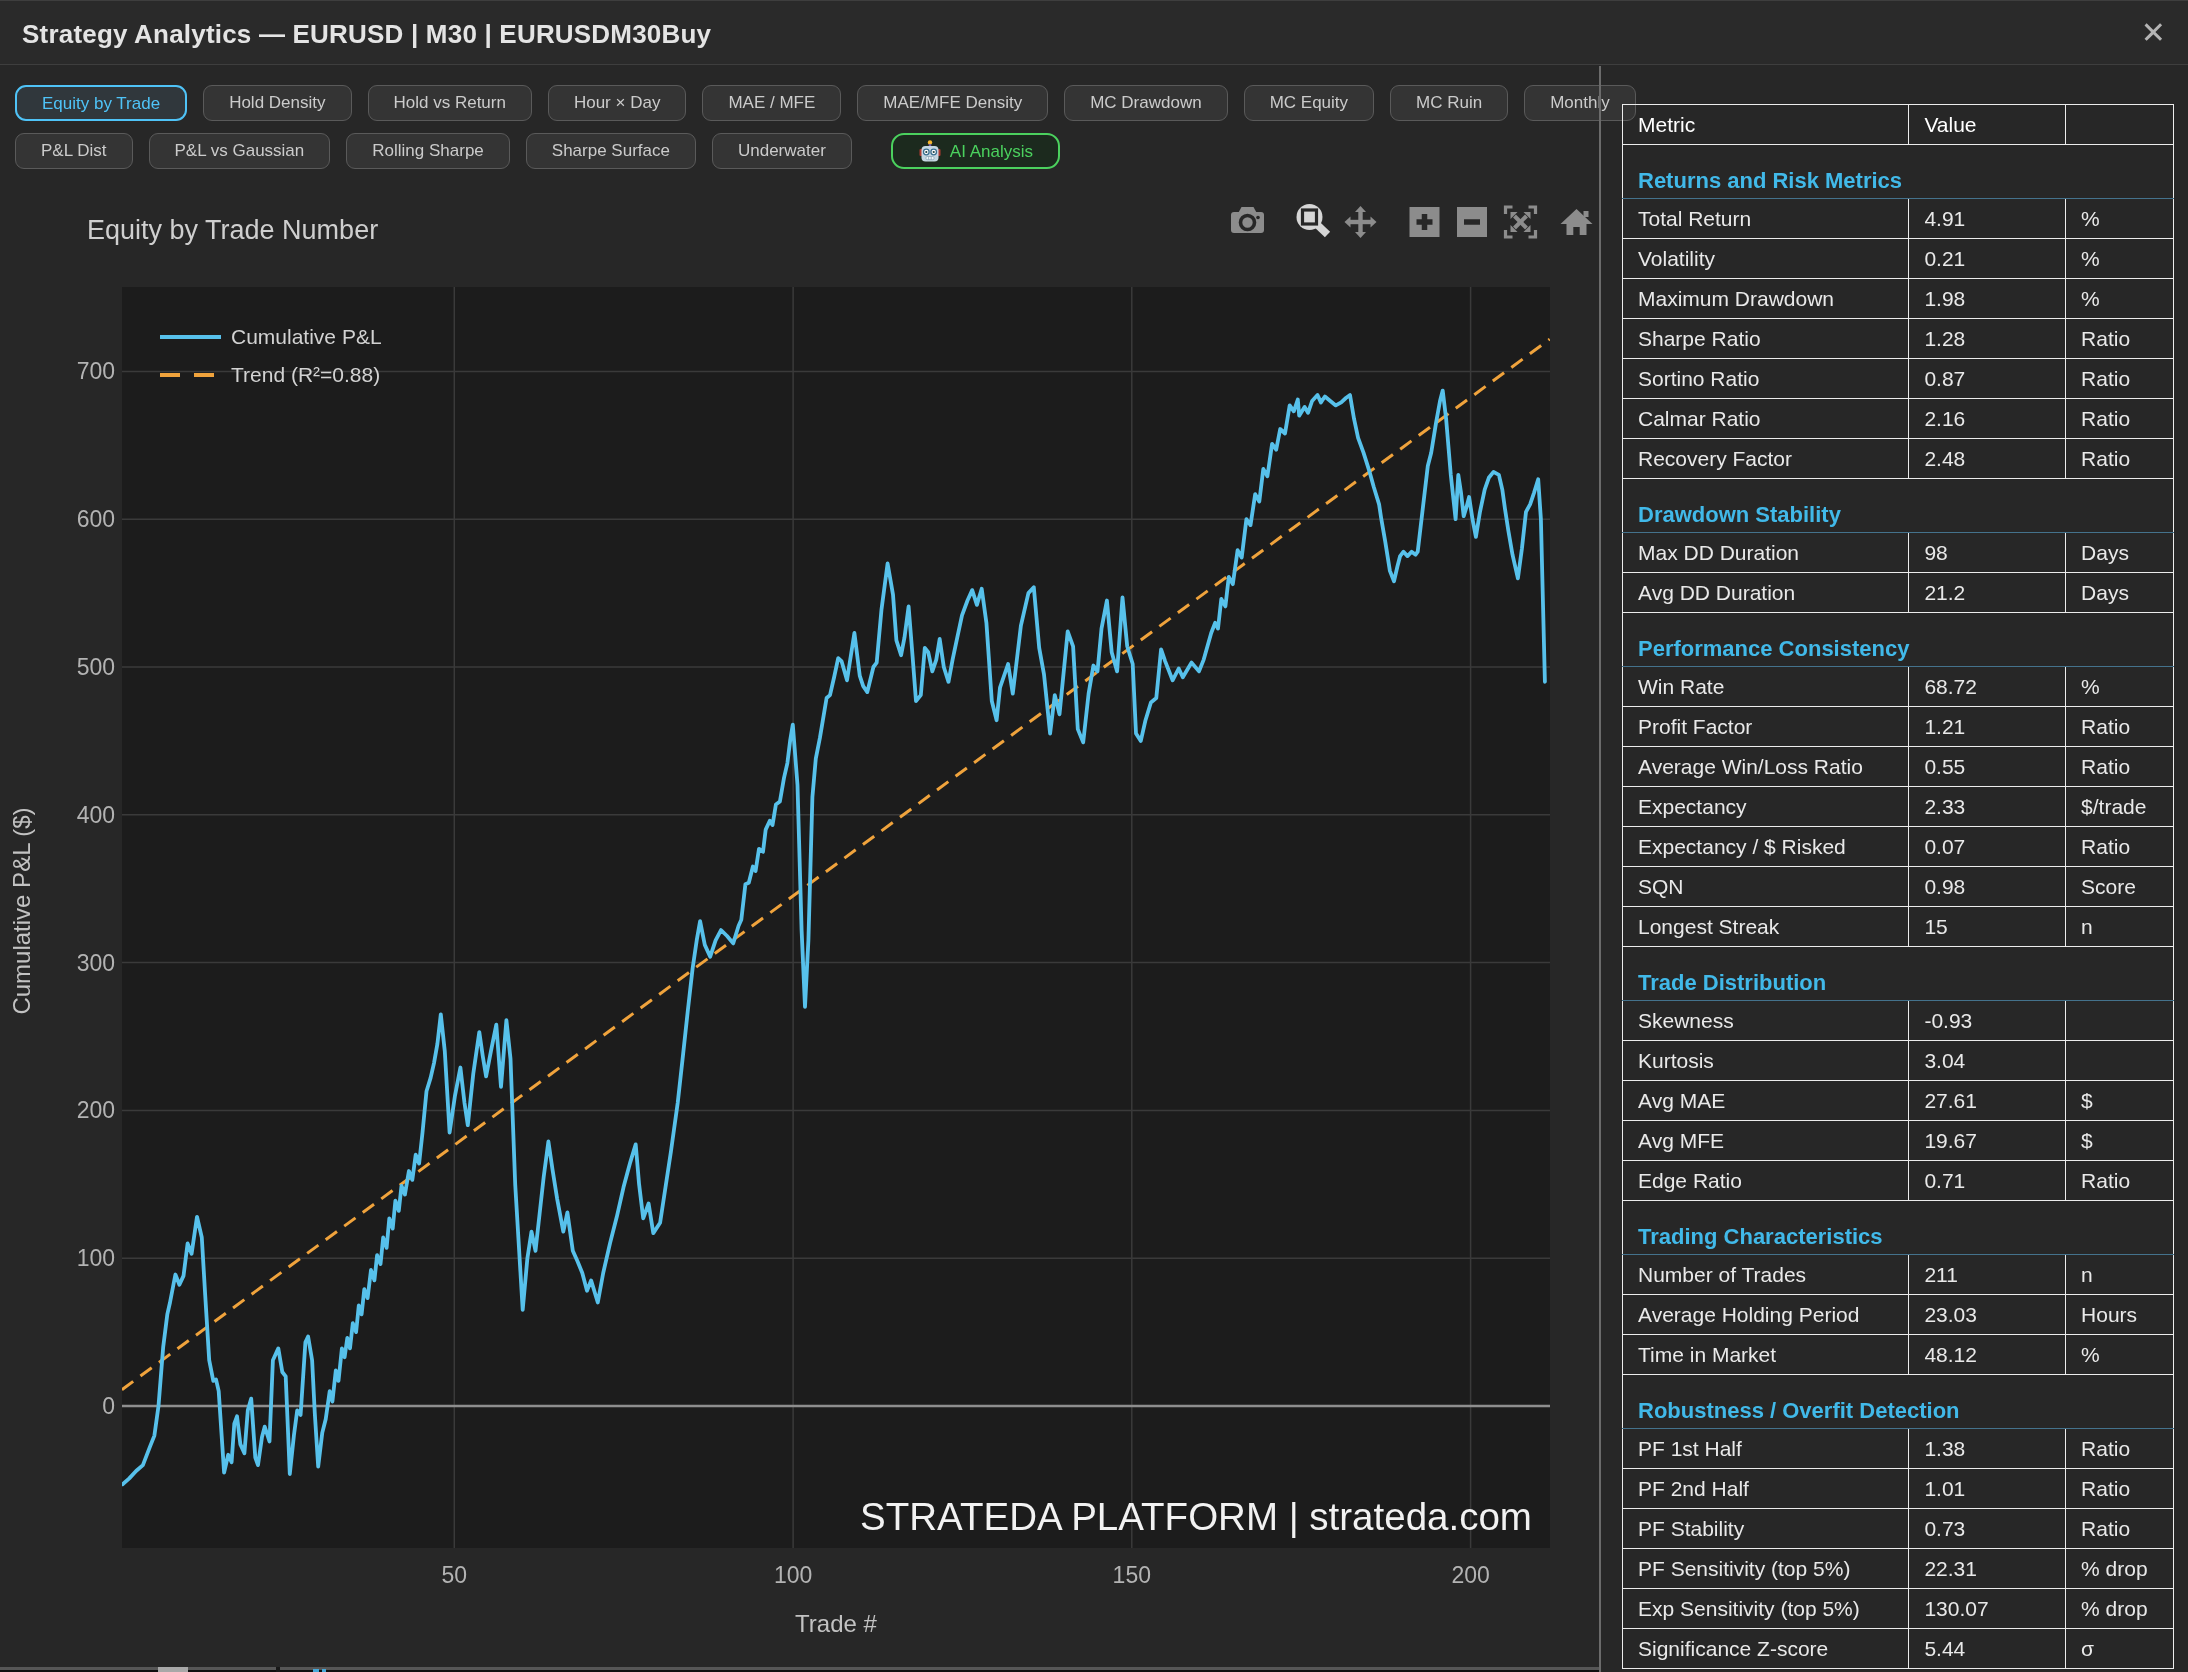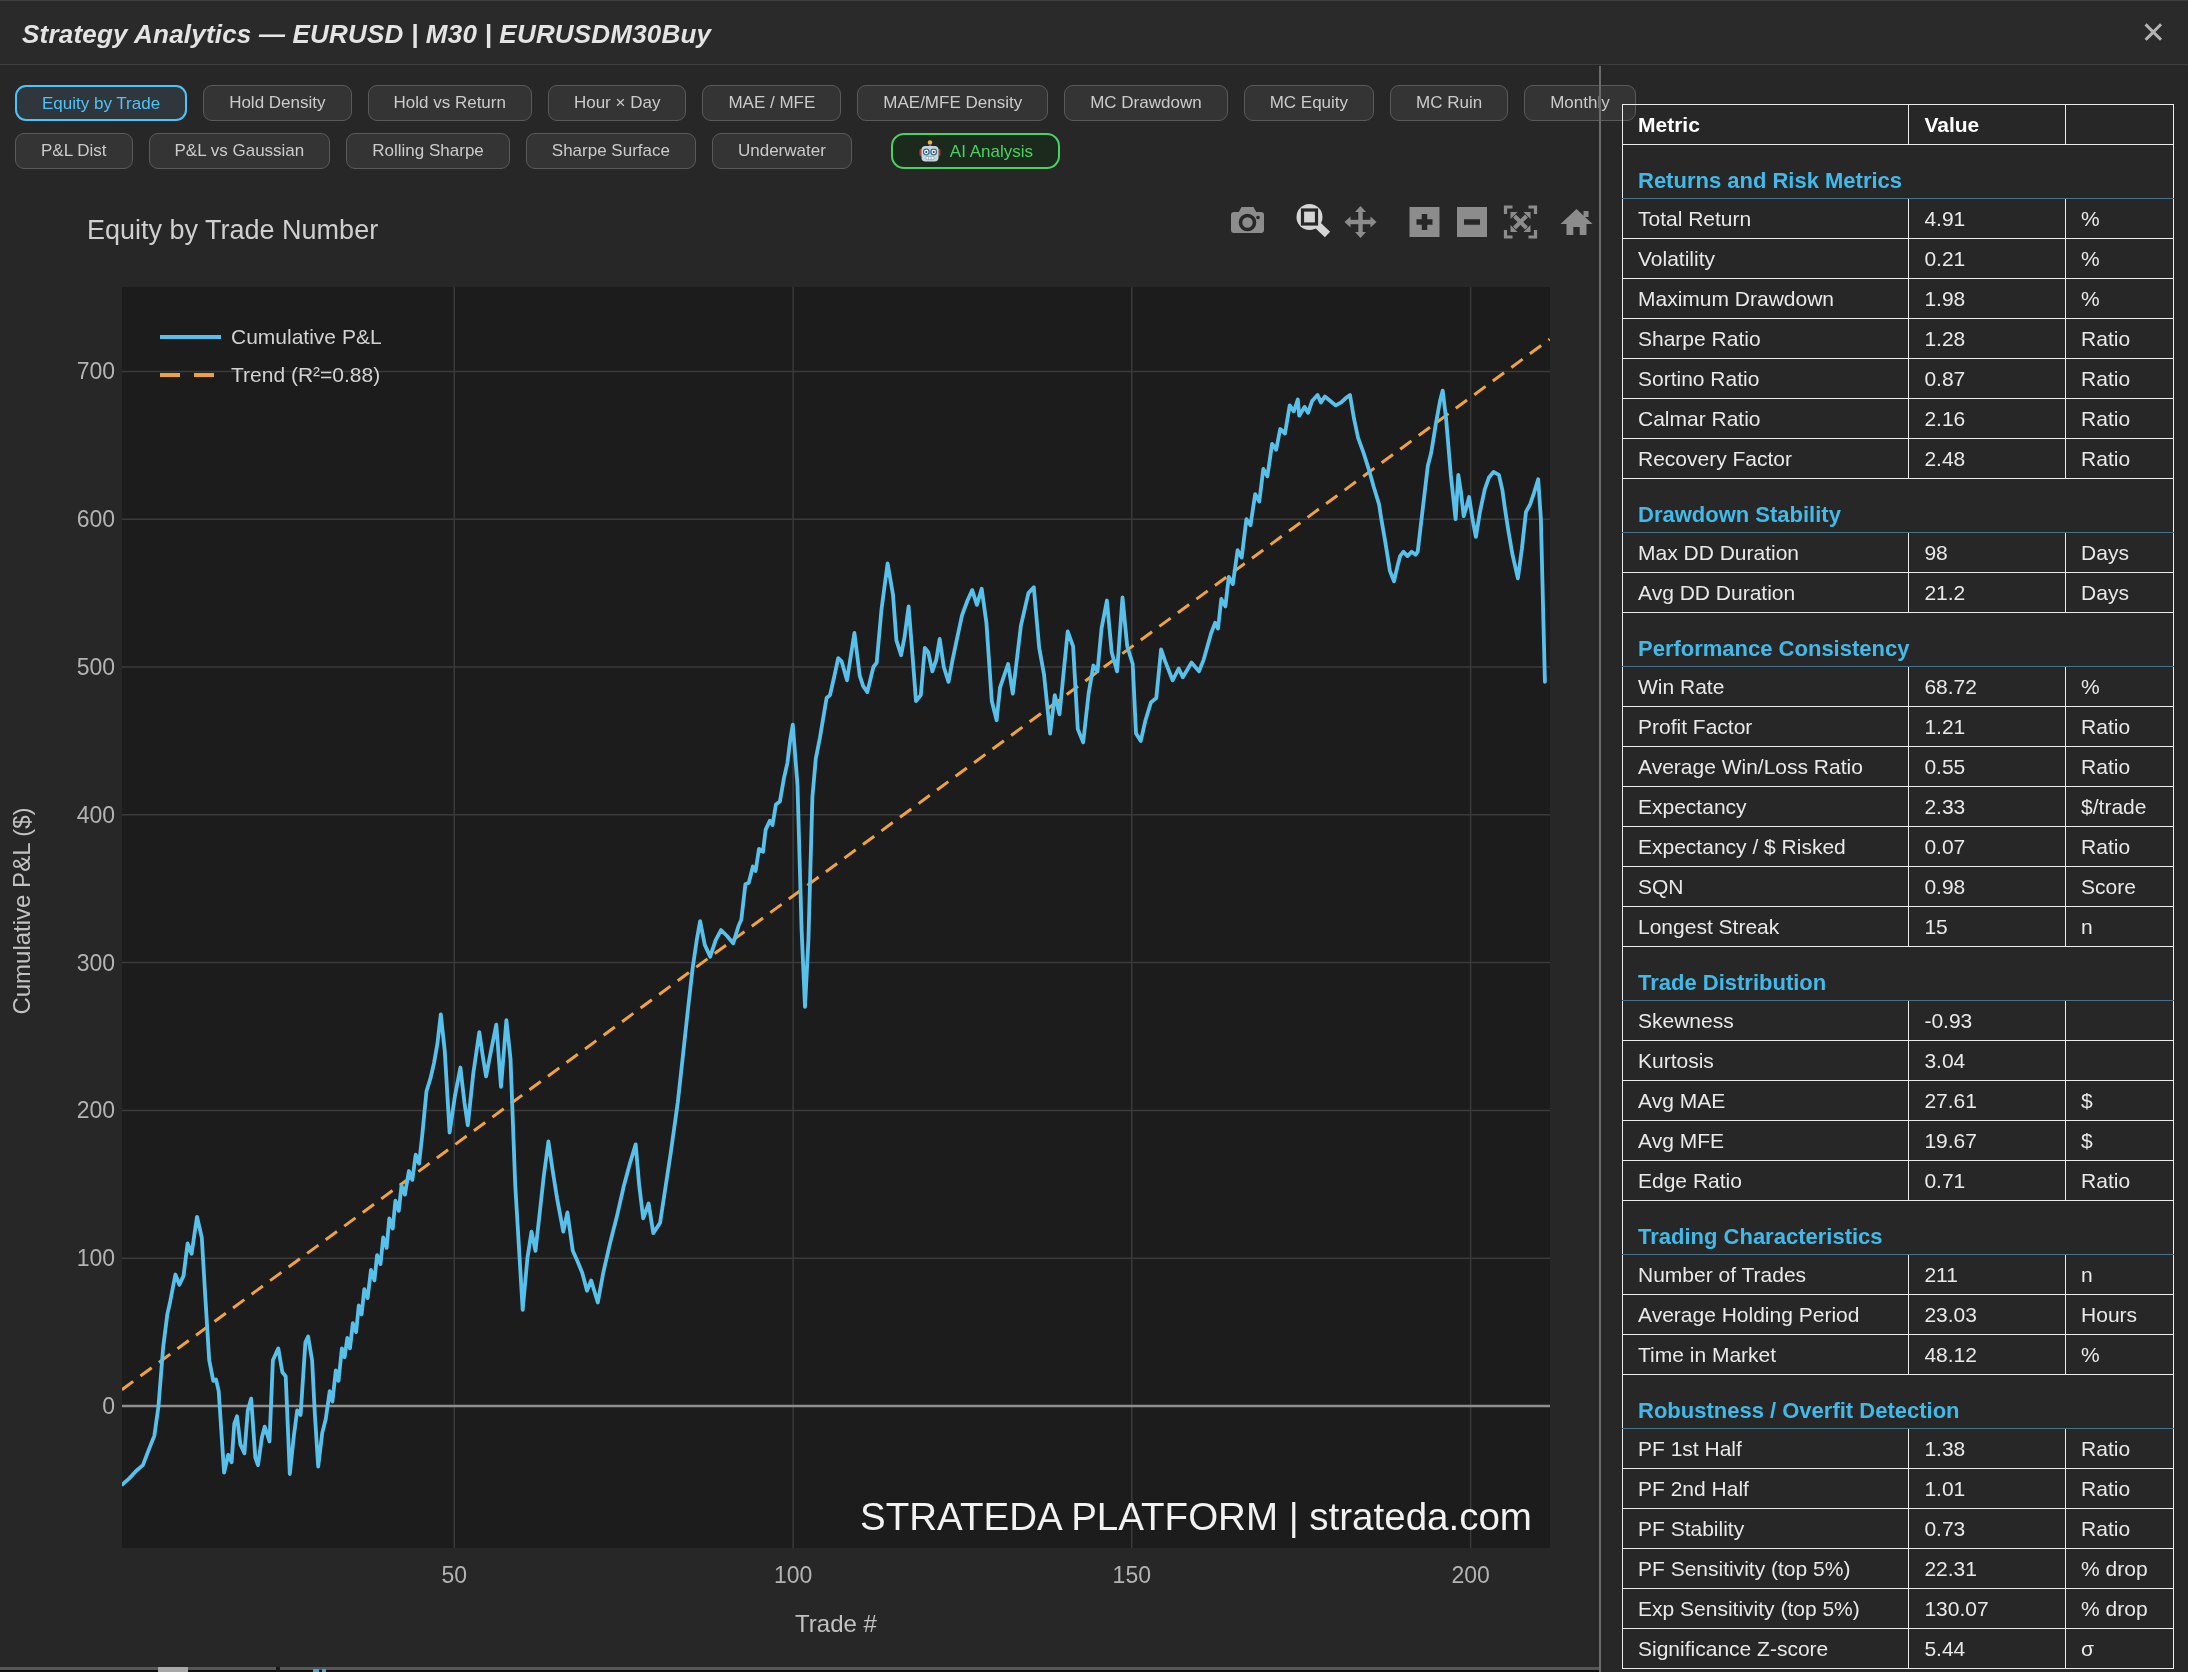--- a/index.html
+++ b/index.html
@@ -1,40 +1,40 @@
 <!DOCTYPE html>
 <html><head>
 <meta charset="utf-8">
 <style>
   * { margin:0; padding:0; box-sizing:border-box; }
   html,body { width:2188px; height:1672px; background:#272727; overflow:hidden;
     font-family:"Liberation Sans", sans-serif; }
   #titlebar { position:absolute; left:0; top:0; width:2188px; height:65px;
     background:#2a2a2a; border-top:1px solid #3e3e3e; border-bottom:1px solid #3e3e3e; }
   #titlebar h1 { position:absolute; left:22px; top:18px; font-size:26px; font-weight:bold;
-    color:#e4e4e4; letter-spacing:0.2px;font-style:italic; }
+    color:#e4e4e4; letter-spacing:0.2px; }
   #closex { position:absolute; right:22px; top:14px; font-size:30px; color:#b4b4b4; font-weight:400; }
   .tabs { position:absolute; left:15px; display:flex; gap:16px; }
   .tab { height:36px; line-height:33px; padding:0 25px; background:#343434;
     border:1.5px solid #5a5a5a; border-radius:9px; color:#cbcbcb; font-size:17px; white-space:nowrap; }
   .tab.active { background:#30373c; border:2px solid #4fc3f7; color:#4fc3f7; border-radius:11px; }
   .tab.ai { background:#1c2a1e; border:2.5px solid #4bd15e; color:#4bd15e; border-radius:13px;
     display:flex; align-items:center; gap:8px; line-height:31px;margin-left:23px; }
   #divider { position:absolute; left:1599px; top:66px; width:2px; height:1606px; background:#6b6b6b; }
   #btmstrip { position:absolute; left:0; top:1667px; width:1599px; height:2.5px; background:#565656; }
   #btmdark { position:absolute; left:0; top:1669.5px; width:1599px; height:3px; background:#0f0f0f; }
   #btmbox { position:absolute; left:158px; top:1667px; width:30px; height:5px; background:#a8a8a8; }
   #btmnotch { position:absolute; left:276px; top:1667px; width:4px; height:5px; background:#181818; }
   #btmblue { position:absolute; left:313px; top:1669px; width:6px; height:3px; background:#47a8d8; }
   #btmblue2 { position:absolute; left:322px; top:1669px; width:4px; height:3px; background:#47a8d8; }
   
   #mtable { position:absolute; left:1622px; top:104px; width:552px; border-collapse:collapse;
     color:#e9e9e9; font-size:21px; }
   #mtable td { border:1px solid #ececec; height:40px; padding:0 0 0 15px; font-weight:400; }
-  #mtable td.hdr { font-weight:bold; color:#fff; }
+  #mtable td.hdr { font-weight:normal; color:#fff; }
   #mtable td.sec { border-left:1px solid #ececec; border-right:1px solid #ececec;
     border-top:1px solid #ececec; border-bottom:1px solid #44728c; height:54px;
     color:#41b9e9; font-weight:bold; font-size:22px; padding-top:18px; vertical-align:middle; }
   #mtable col.c1 { width:287px; } #mtable col.c2 { width:157px; } #mtable col.c3 { width:108px; }
 </style>
 </head>
 <body>
 <div id="titlebar">
   <h1>Strategy Analytics — EURUSD | M30 | EURUSDM30Buy</h1>
   <div id="closex">✕</div>

